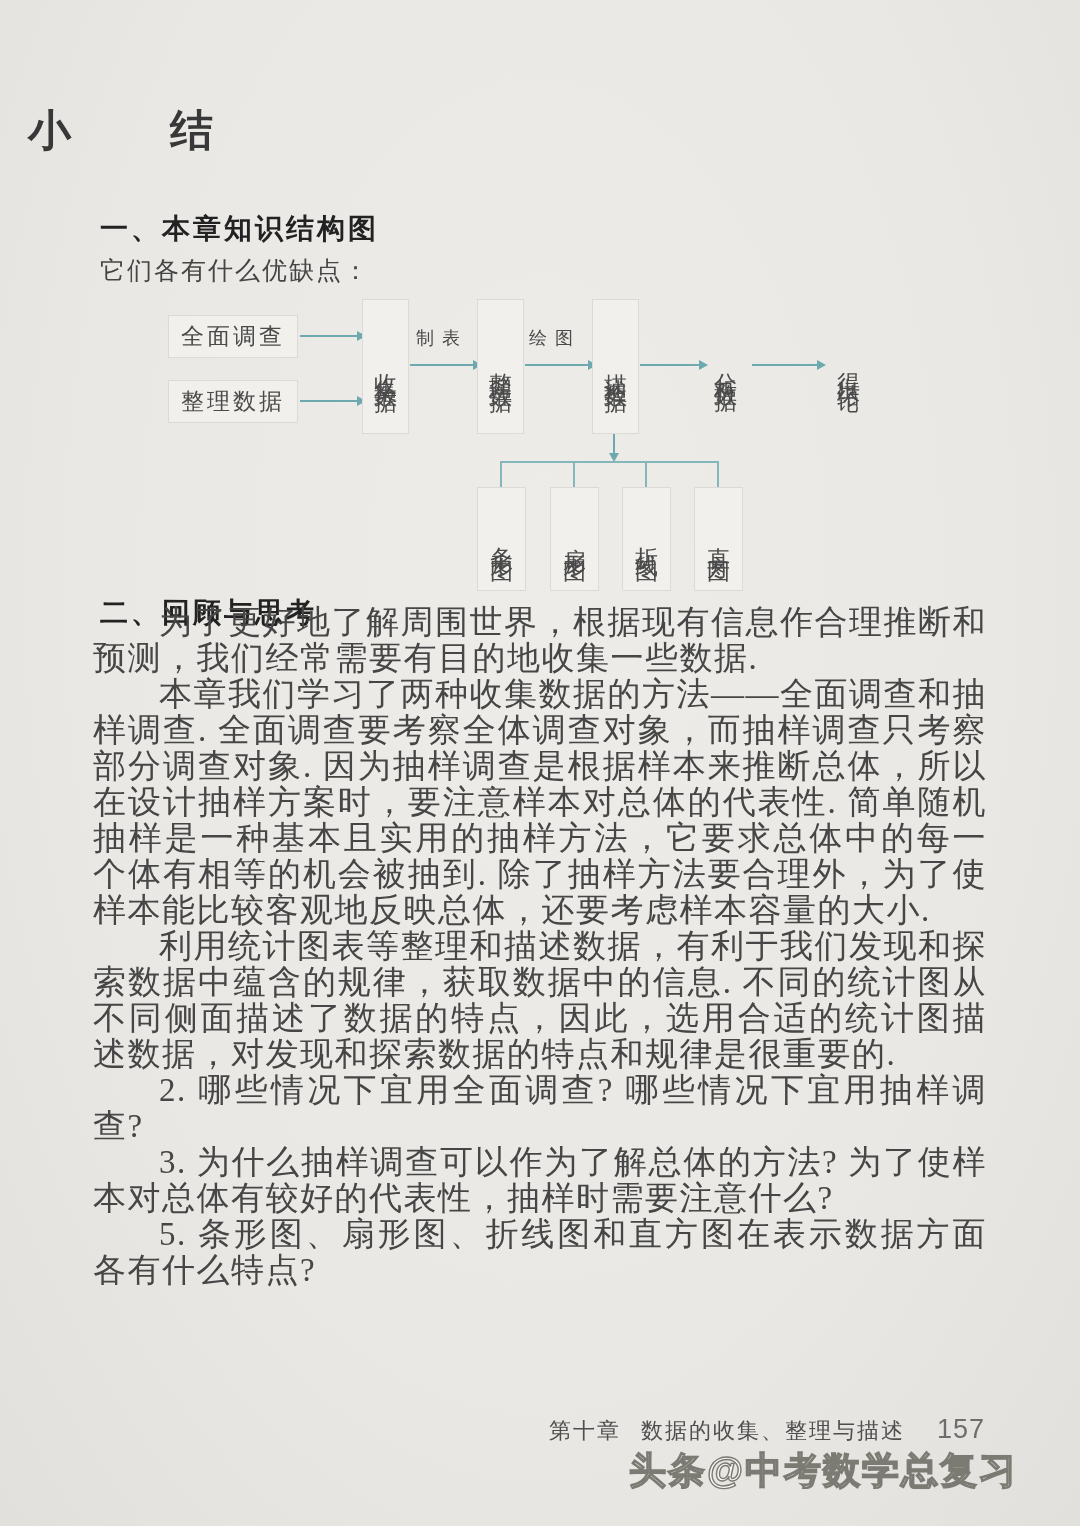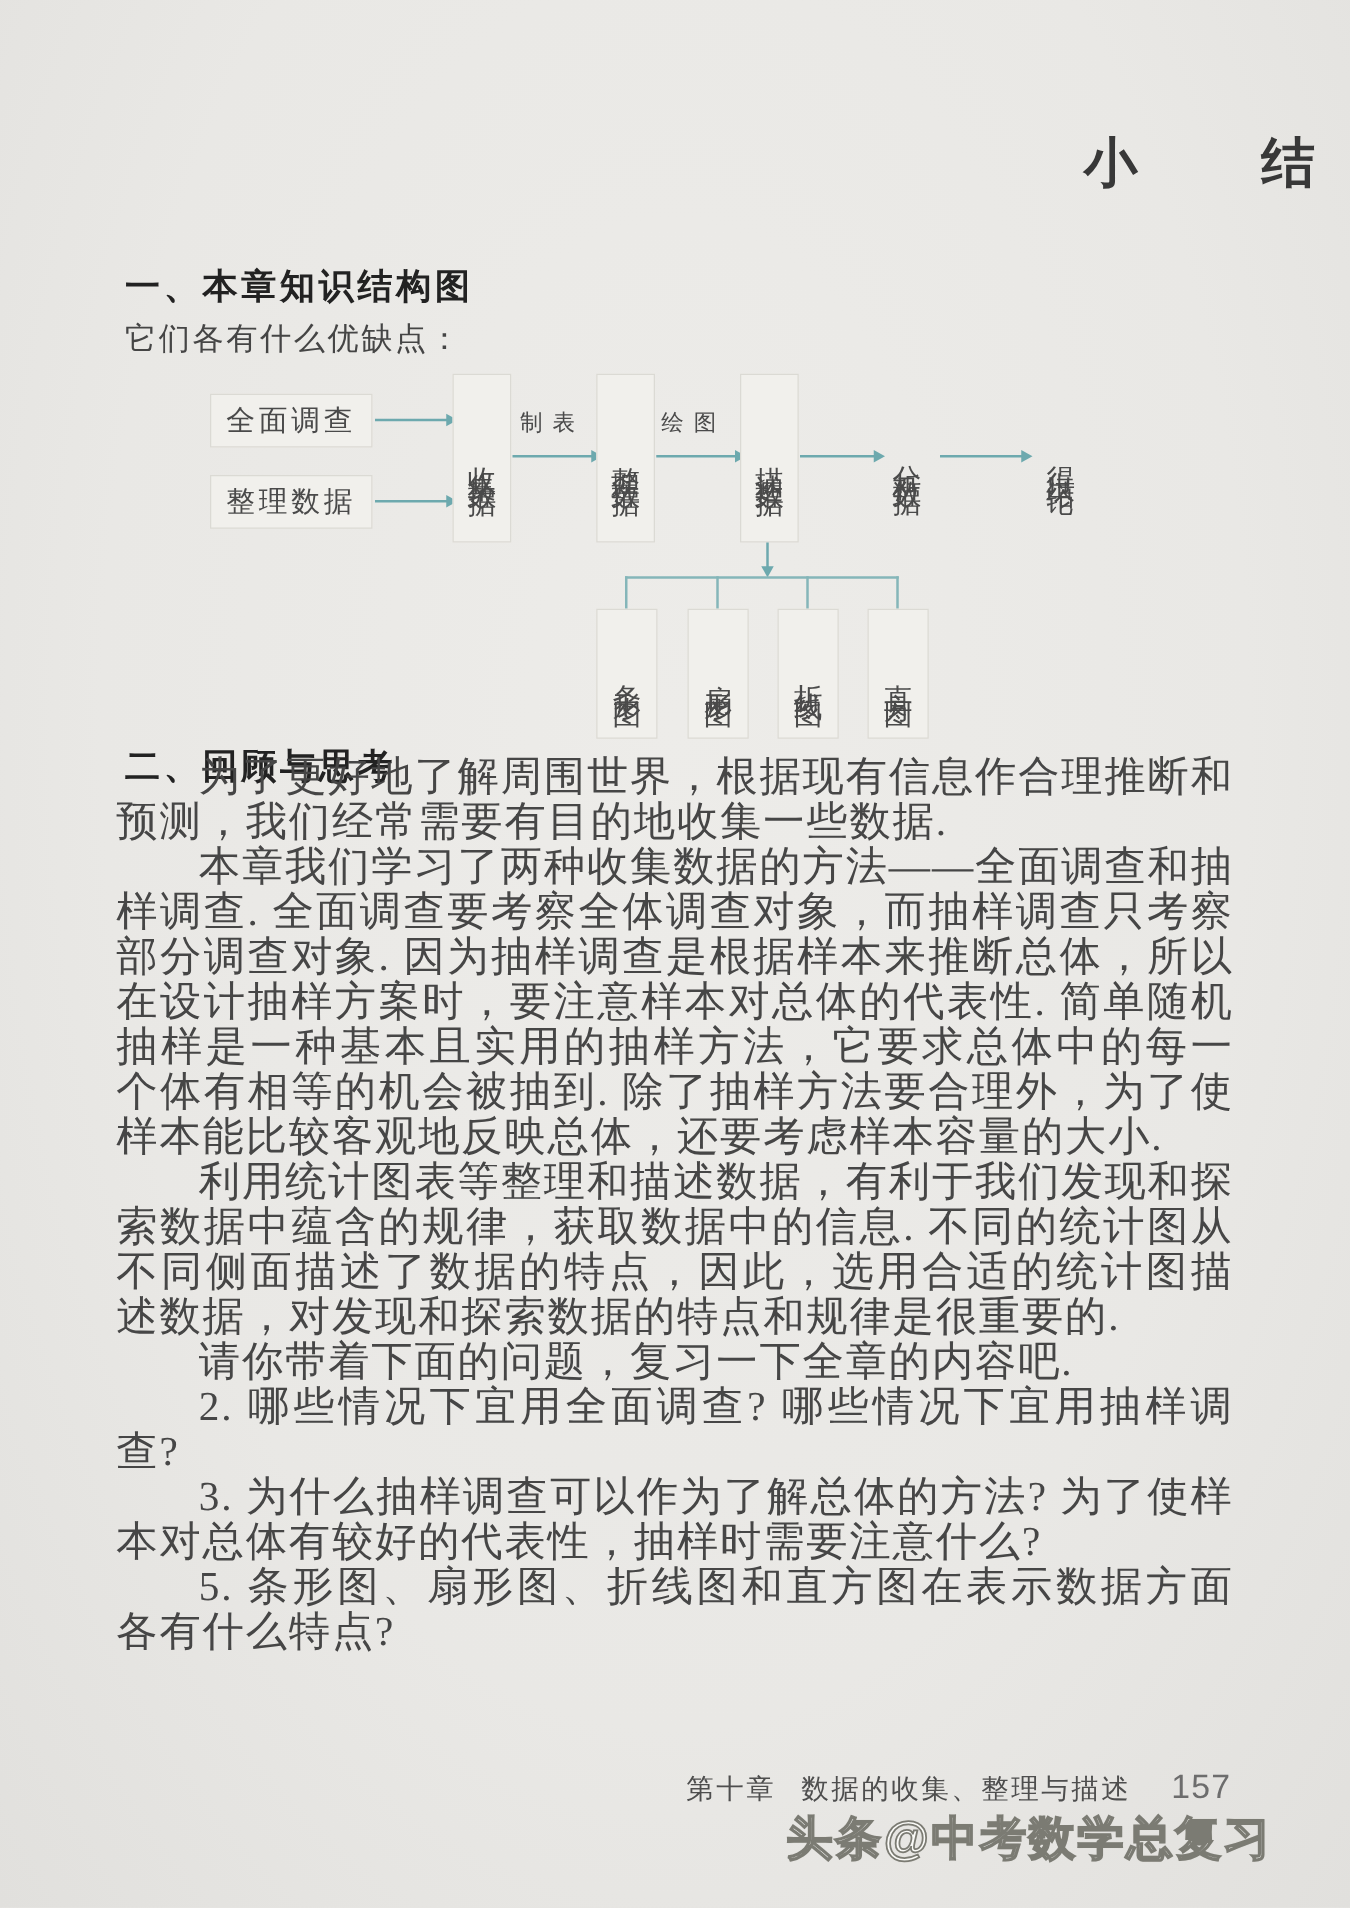--- a/index.html
+++ b/index.html
@@ -8,21 +8,21 @@
     font-family:"Liberation Serif", serif;
     background:#e6e5e2;
   }
   .page{
     position:relative;width:1080px;height:1526px;overflow:hidden;
     background:radial-gradient(ellipse at 50% 38%, #edece9 0%, #e9e8e5 60%, #e1e0dd 100%);
     color:#474747;
   }
   .page-title{
     position:absolute;top:102px;left:0;width:100%;
-    text-align:right;font-size:43px;font-weight:600;color:#383838;
+    text-align:left;font-size:43px;font-weight:600;color:#383838;
     letter-spacing:28px;padding-left:28px;box-sizing:border-box;
   }
   .sec-heading{
     position:absolute;left:100px;
     font-family:"Liberation Sans", sans-serif;
     font-size:28px;font-weight:bold;color:#222;letter-spacing:3px;
   }
   #sec1-heading{top:210px;}
   #sec2-heading{top:594px;}
   .intro{
@@ -126,21 +126,20 @@
     <div class="cbox" style="left:622px;top:487px">折线图</div>
     <div class="cbox" style="left:694px;top:487px">直方图</div>
   </div>
 
   <div class="sec-heading" id="sec2-heading">二、回顾与思考</div>
 
   <div class="textcol">
     <p>为了更好地了解周围世界，根据现有信息作合理推断和预测，我们经常需要有目的地收集一些数据.</p>
     <p>本章我们学习了两种收集数据的方法——全面调查和抽样调查. 全面调查要考察全体调查对象，而抽样调查只考察部分调查对象. 因为抽样调查是根据样本来推断总体，所以在设计抽样方案时，要注意样本对总体的代表性. 简单随机抽样是一种基本且实用的抽样方法，它要求总体中的每一个体有相等的机会被抽到. 除了抽样方法要合理外，为了使样本能比较客观地反映总体，还要考虑样本容量的大小.</p>
     <p>利用统计图表等整理和描述数据，有利于我们发现和探索数据中蕴含的规律，获取数据中的信息. 不同的统计图从不同侧面描述了数据的特点，因此，选用合适的统计图描述数据，对发现和探索数据的特点和规律是很重要的.</p>
-    <p>请你带着下面的问题，复习一下全章的内容吧.</p>
     <p>2. 哪些情况下宜用全面调查? 哪些情况下宜用抽样调查?</p>
     <p>3. 为什么抽样调查可以作为了解总体的方法? 为了使样本对总体有较好的代表性，抽样时需要注意什么?</p>
     <p>5. 条形图、扇形图、折线图和直方图在表示数据方面各有什么特点?</p>
   </div>
 
   <div class="footer">
     <span class="chap-label">第十章</span><span>数据的收集、整理与描述</span><span class="pageno">157</span>
   </div>
 
   <div class="watermark">头条@中考数学总复习</div>

